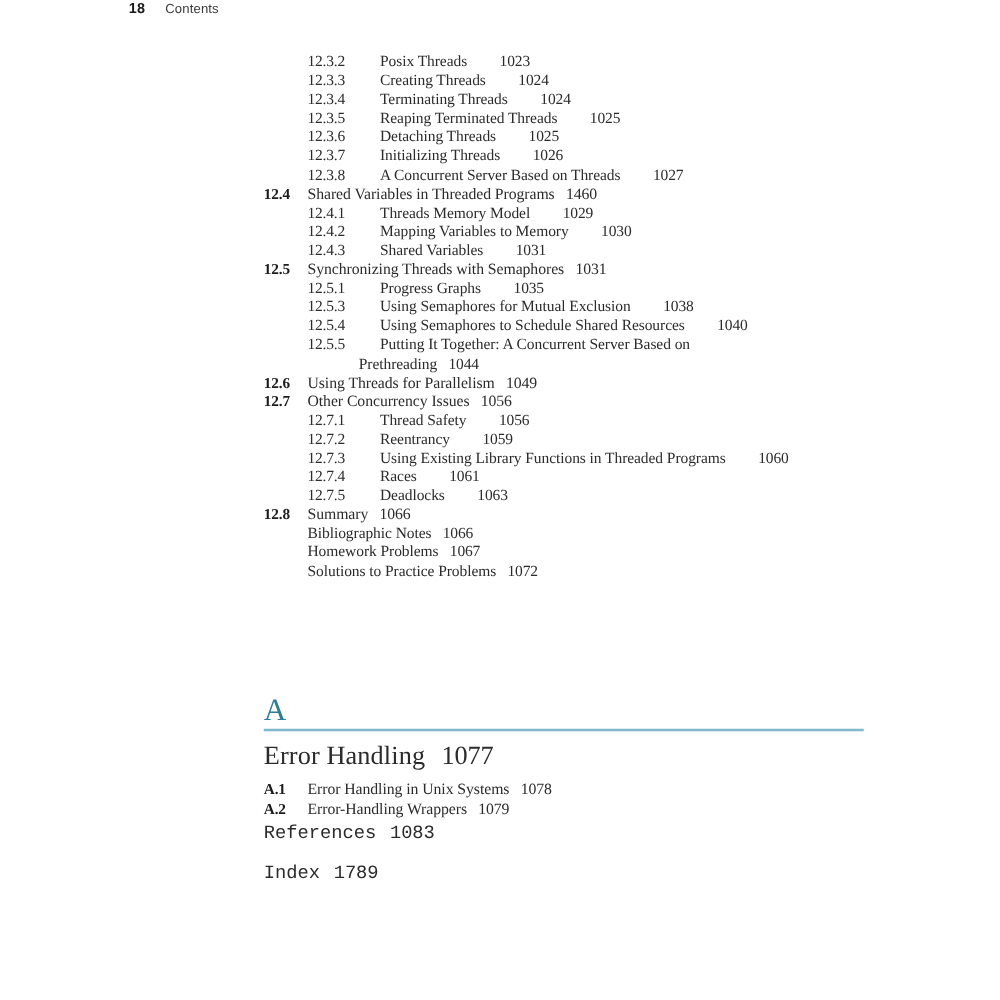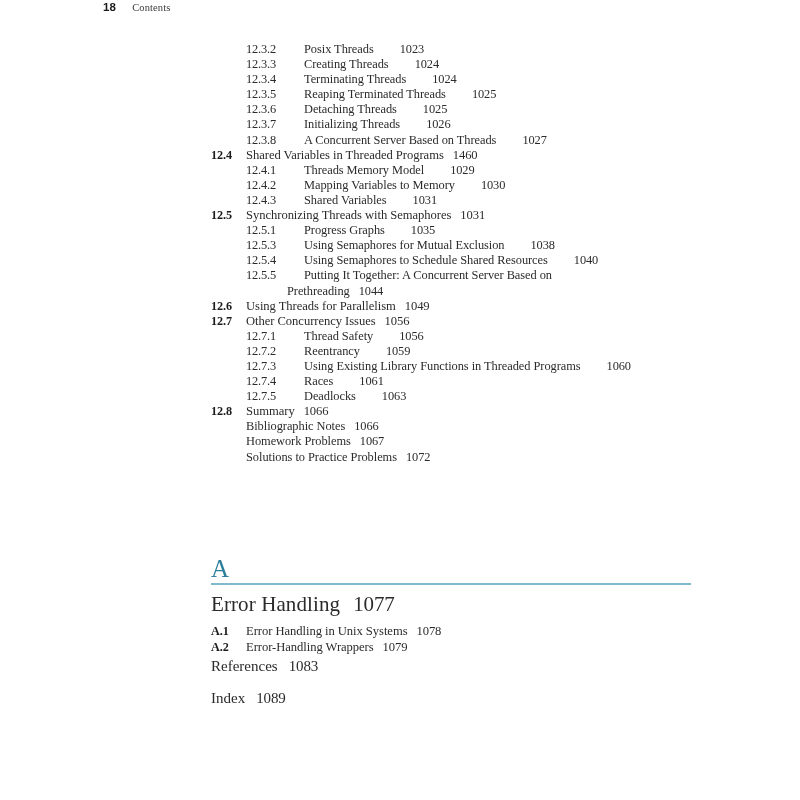--- a/index.html
+++ b/index.html
@@ -30,21 +30,20 @@
     font-size: 11.5px;
     font-weight: bold;
     color: #1a1a1a;
     letter-spacing: 0.2px;
   }
   .running-head .head-title {
     font-size: 10.5px;
     color: #3a3a3a;
     margin-left: 16px;
     letter-spacing: 0.1px;
-    font-family: Liberation Serif, serif;
   }
 
   
   .toc {
     position: absolute;
     left: 211px;
     top: 42px;
     width: 560px;
   }
 
@@ -126,20 +125,21 @@
     left: 211px;
     top: 658px;
     width: 400px;
   }
   .backmatter .bm-row {
     font-size: 15px;
     line-height: 17px;
     color: #2b2b2b;
     margin-bottom: 15px;
     white-space: nowrap;
+    font-family: Liberation Mono, monospace;
   }
   .backmatter .bm-row .pg { margin-left: 11px; }
 </style>
 </head>
 <body>
 
 <div class="running-head">
   <span class="folio">18</span>
   <span class="head-title">Contents</span>
 </div>
@@ -297,14 +297,14 @@
       <div class="row lvl1">
         <span class="num">A.2</span>
         <span class="txt">Error-Handling Wrappers</span>
         <span class="pg">1079</span>
       </div>
     </div>
 </div>
 
 <div class="backmatter" id="backmatter-list">
     <div class="bm-row"><span>References</span><span class="pg">1083</span></div>
-    <div class="bm-row"><span>Index</span><span class="pg">1089</span></div>
+    <div class="bm-row"><span>Index</span><span class="pg">1789</span></div>
   </div>
 
 </body></html>

